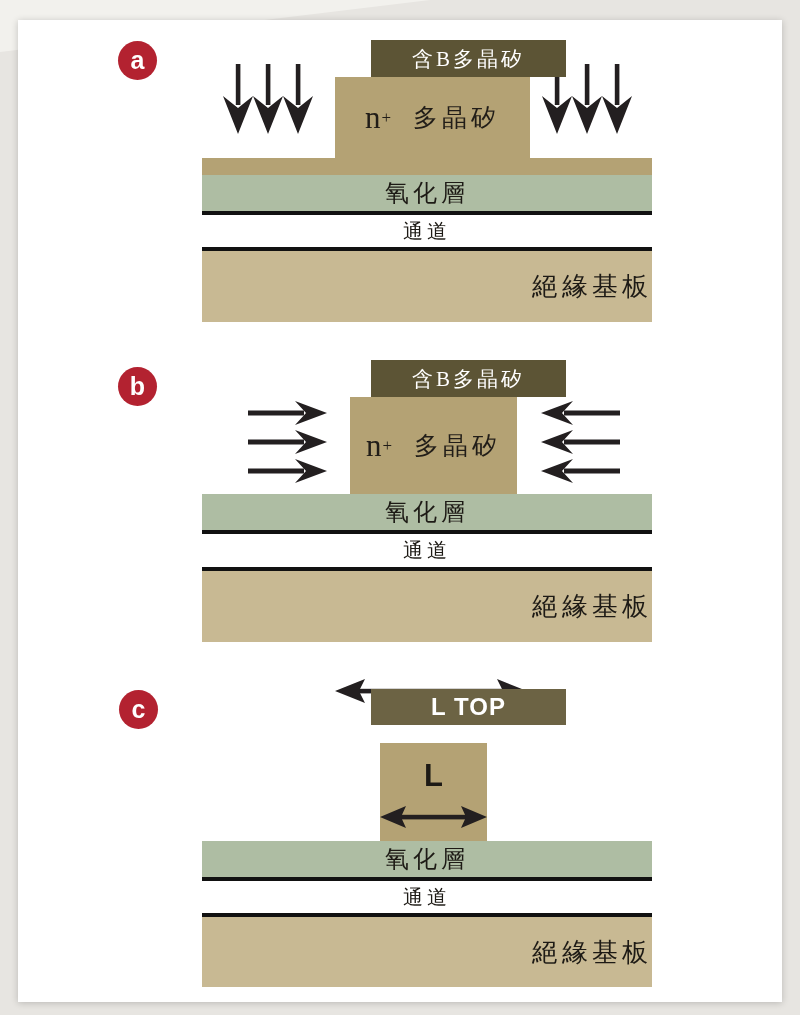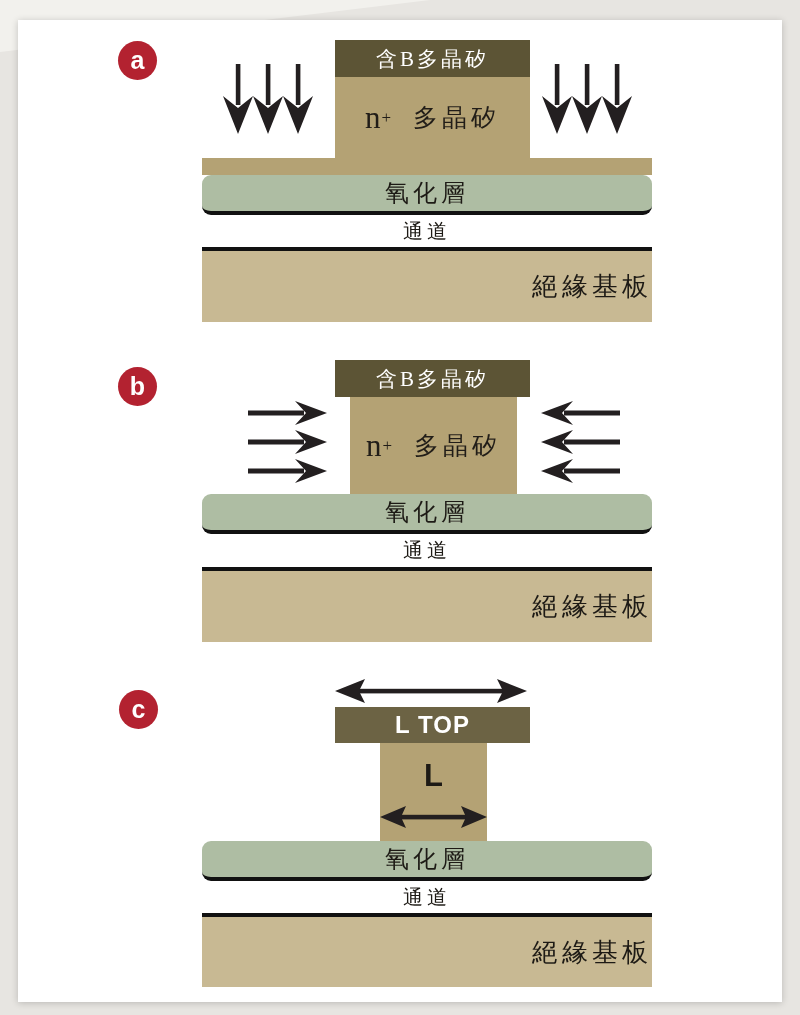--- a/index.html
+++ b/index.html
@@ -12,31 +12,31 @@
        font-family:"Liberation Serif","DejaVu Serif",serif;overflow:hidden;}
   #swoosh{position:absolute;left:0;top:0;width:800px;height:60px;background:#f2f1ed;
           clip-path:polygon(0 0,430px 0,0 52px);}
   #paper{position:absolute;left:18px;top:20px;width:764px;height:982px;background:var(--paper);
          box-shadow:0 1px 7px rgba(0,0,0,0.20);}
   .abs{position:absolute;}
   .badge{width:39px;height:39px;border-radius:50%;background:var(--badge);color:#fff;
          font-family:"Liberation Sans",sans-serif;font-weight:bold;font-size:25px;
          display:flex;align-items:center;justify-content:center;line-height:1;}
   .cap{background:var(--cap-dark);color:#fff;display:flex;align-items:center;justify-content:center;
-       font-size:21px;letter-spacing:3px;}
+       font-size:21px;letter-spacing:3px;margin-left:36px;}
   .cap.light{background:var(--cap-light);color:#fff;font-family:"Liberation Sans",sans-serif;
        font-weight:bold;font-size:24px;letter-spacing:1px;}
   .block{background:var(--poly-tan);color:#211d18;display:flex;align-items:center;justify-content:center;}
   .block .n{font-size:31px;}
   .block sup{font-size:17px;margin:0 2px 0 1px;}
   .block .cjk{font-size:25px;letter-spacing:4px;margin-left:20px;}
   .tanlayer{background:var(--poly-tan);}
   .oxide{background:var(--oxide-green);border-bottom:4px solid #111;
          color:#1d1a15;display:flex;align-items:center;justify-content:center;
-         font-size:24px;letter-spacing:4px;box-sizing:content-box;border-radius:9px;}
+         font-size:24px;letter-spacing:4px;box-sizing:content-box;}
   .channel{background:#fff;border-bottom:4px solid #111;color:#1d1a15;
          display:flex;align-items:center;justify-content:center;font-size:20px;
          letter-spacing:4px;box-sizing:content-box;}
   .substrate{background:var(--substrate-tan);color:#1d1a15;display:flex;align-items:center;
          justify-content:flex-end;font-size:26px;letter-spacing:4px;}
   .lmark{color:#1d1a15;font-family:"Liberation Sans",sans-serif;font-weight:bold;font-size:31px;
          display:flex;justify-content:center;}
   svg{display:block;}
   svg .ink{fill:var(--ink);}
 </style>
@@ -152,21 +152,21 @@
   <div class="abs badge" style="left:119px;top:690px;">
     <span>c</span>
   </div>
 
   <svg class="abs" style="left:335px;top:676px;" width="192" height="30" viewBox="0 0 192 30">
       <rect class="ink" x="14" y="12.8" width="164" height="4.6"></rect>
       <polygon class="ink" points="0,15 30,3 24,15 30,27"></polygon>
       <polygon class="ink" points="192,15 162,3 168,15 162,27"></polygon>
     </svg>
 
-  <div class="abs cap light" style="left:335px;top:707px;width:195px;height:36px;">
+  <div class="abs cap light" style="left:335px;top:689px;width:195px;height:36px;">
     <span>L TOP</span>
   </div>
   <div class="abs block" style="left:380px;top:743px;width:107px;height:98px;"></div>
   <div class="abs lmark" style="left:380px;top:758px;width:107px;">
     <span>L</span>
   </div>
 
   <svg class="abs" style="left:380px;top:804px;" width="107" height="26" viewBox="0 0 107 26">
       <rect class="ink" x="12" y="10.8" width="83" height="4.6"></rect>
       <polygon class="ink" points="0,13 26,2 21,13 26,24"></polygon>

